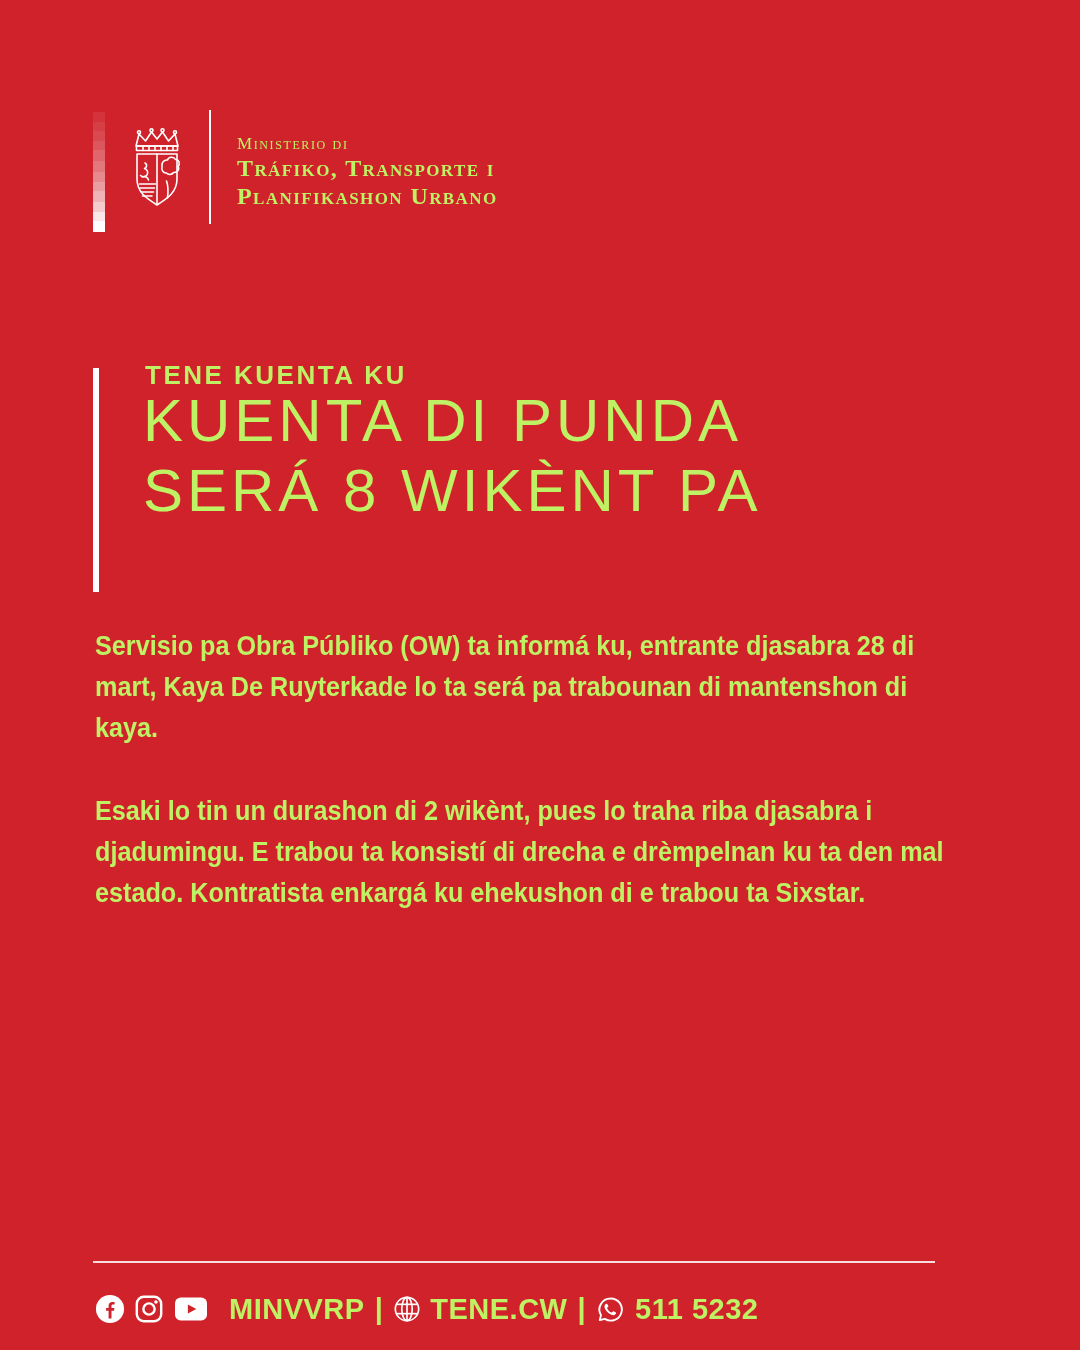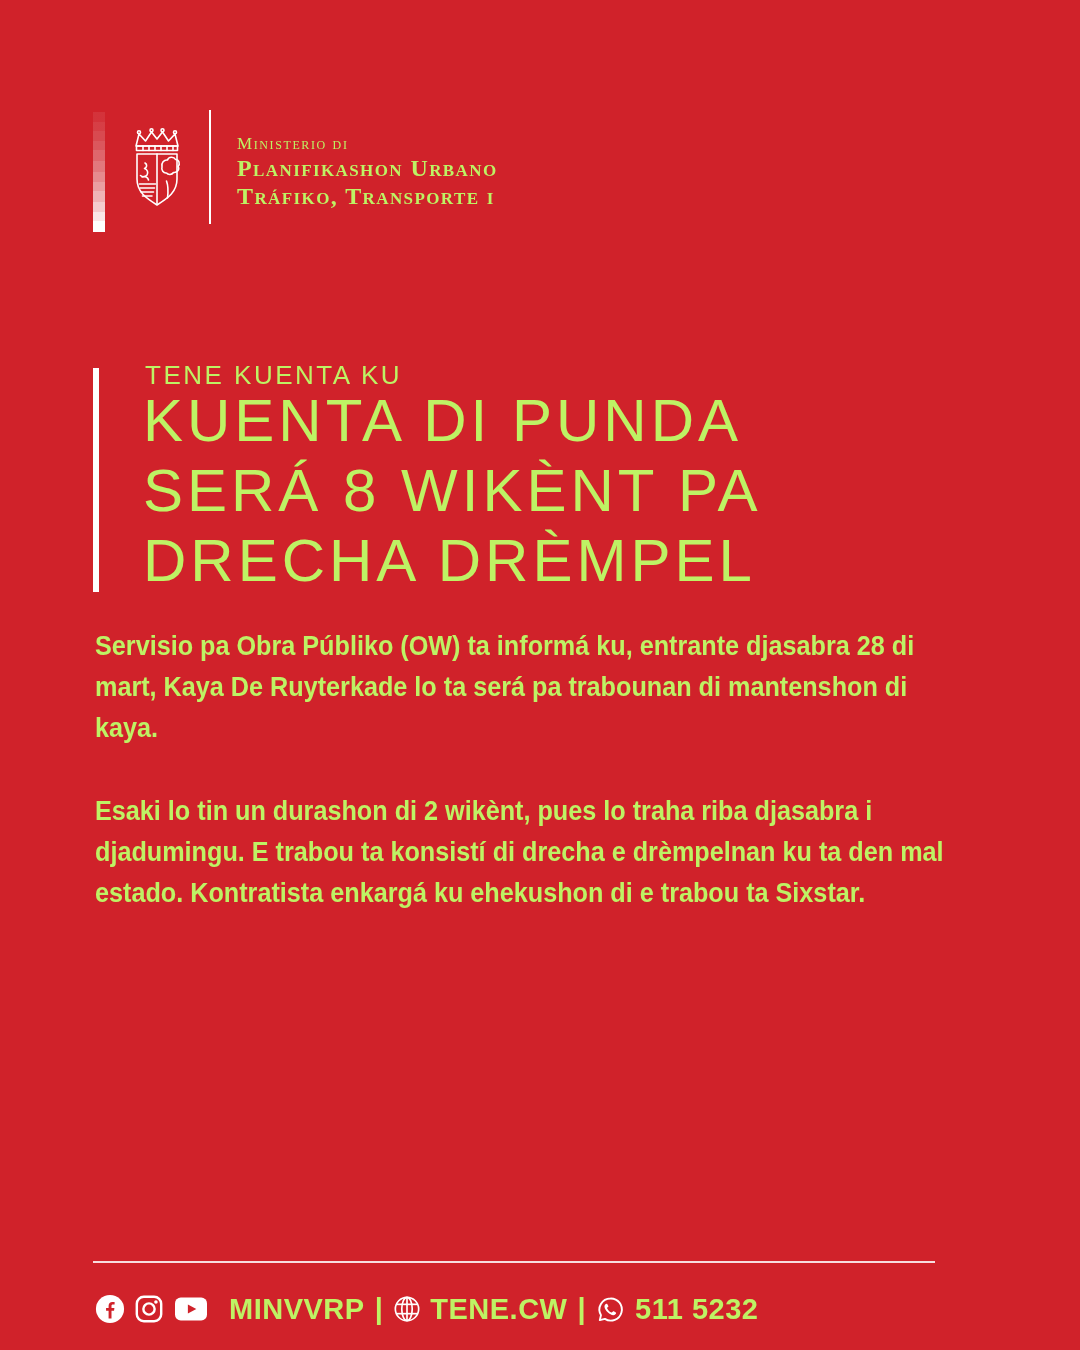--- a/index.html
+++ b/index.html
@@ -37,21 +37,21 @@
     font-family:"Liberation Serif",serif;
     font-variant:small-caps;
   }
   .ministry-prefix{font-size:17px;letter-spacing:1.6px;font-weight:400;line-height:20px;}
   .ministry-name{font-size:24px;font-weight:700;letter-spacing:1.4px;line-height:28px;}
 
   
   .hero-bar{position:absolute;left:93px;top:368px;width:6px;height:224px;background:#ffffff;}
   .kicker{
     position:absolute;left:145px;top:360px;
-    font-size:26px;letter-spacing:2.5px;font-weight:400;
+    font-size:26px;letter-spacing:2.5px;font-weight:700;
   }
   .headline{
     position:absolute;left:143px;top:386px;
     font-size:60px;line-height:70px;letter-spacing:4px;font-weight:400;
     white-space:nowrap;
   }
 
   
   .article{
     position:absolute;left:95px;top:625px;width:945px;
@@ -101,30 +101,29 @@
       <path d="M14.5 58 h16 M15 62 h14.5 M16 66 h12.5 M17.5 70 h9.5"></path>
       <path d="M42.5 72 c1 -8 0.5 -13 -1 -17"></path>
       <path d="M37 41 c-1 -4 2 -7.5 5.5 -7 c1 -3.5 6.5 -3.5 8 -0.5 c3.5 0 5 4.5 2.5 7 c2 3 -1 6.5 -4.5 6 c-1.5 2.5 -5.5 2.5 -7 0.5 c-3 0.5 -5.5 -3 -4.5 -6 z"></path>
     </g>
   </svg>
 
   <div class="logo-divider"></div>
 
   <div class="ministry">
     <div class="ministry-prefix">Ministerio di</div>
+    <div class="ministry-name">Tráfiko, Transporte i</div>
     <div class="ministry-name">Planifikashon Urbano</div>
-    <div class="ministry-name">Tráfiko, Transporte i</div>
   </div>
 
   <div class="hero-bar"></div>
   <div class="kicker">TENE KUENTA KU</div>
   <div class="headline">
     <div>KUENTA DI PUNDA</div>
     <div>SERÁ 8 WIKÈNT PA</div>
-    <div>DRECHA DRÈMPEL</div>
   </div>
 
   <div class="article">
     <p>Servisio pa Obra Públiko (OW) ta informá ku, entrante djasabra 28 di mart, Kaya De Ruyterkade lo ta será pa trabounan di mantenshon di kaya.</p>
     <p>Esaki lo tin un durashon di 2 wikènt, pues lo traha riba djasabra i djadumingu. E trabou ta konsistí di drecha e drèmpelnan ku ta den mal estado. Kontratista enkargá ku ehekushon di e trabou ta Sixstar.</p>
   </div>
 
   <div class="footer-line"></div>
 
   <div class="footer">

